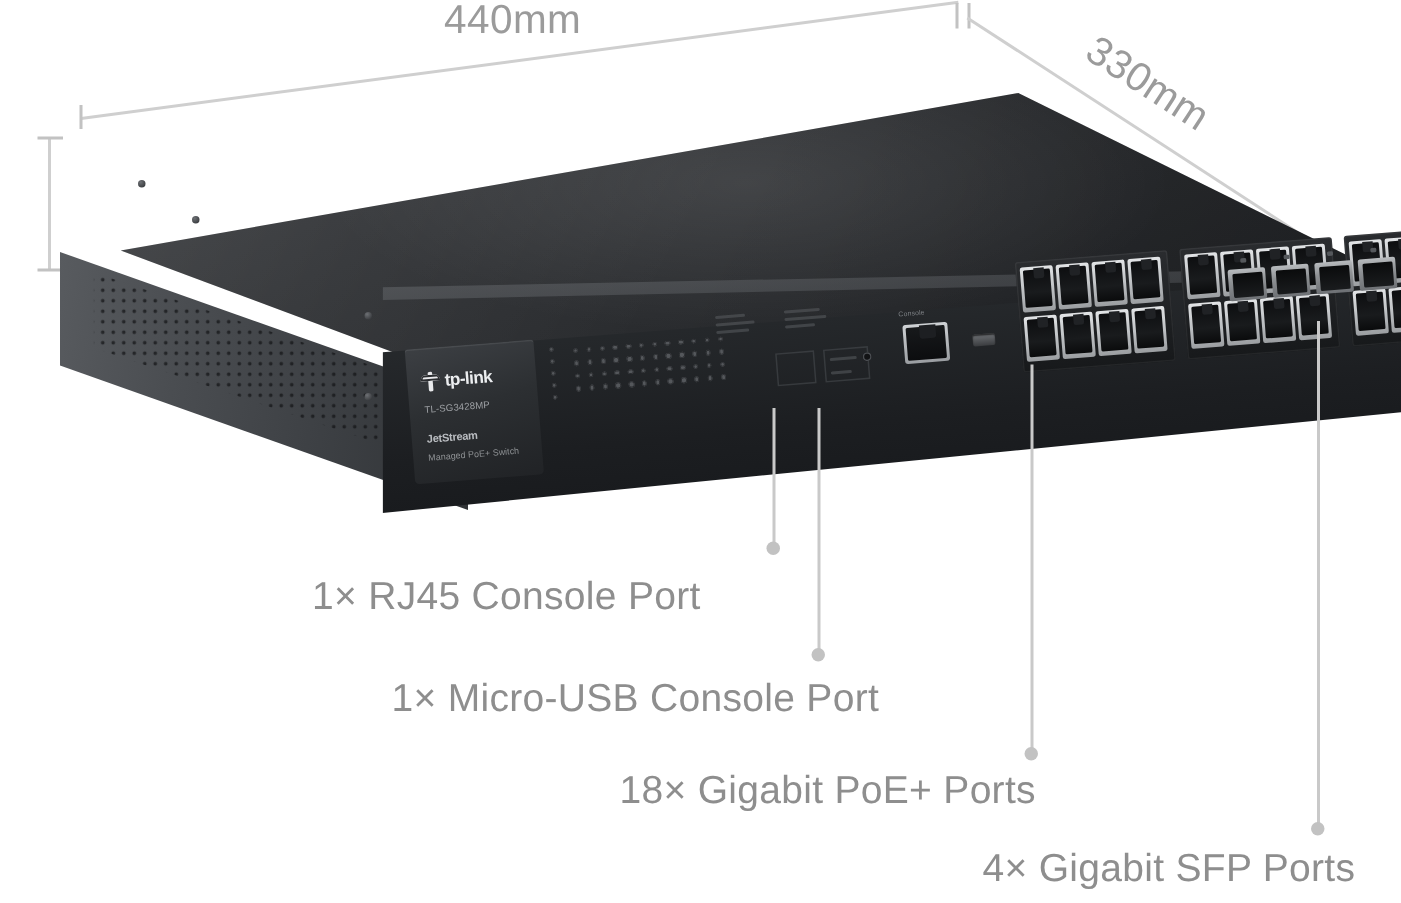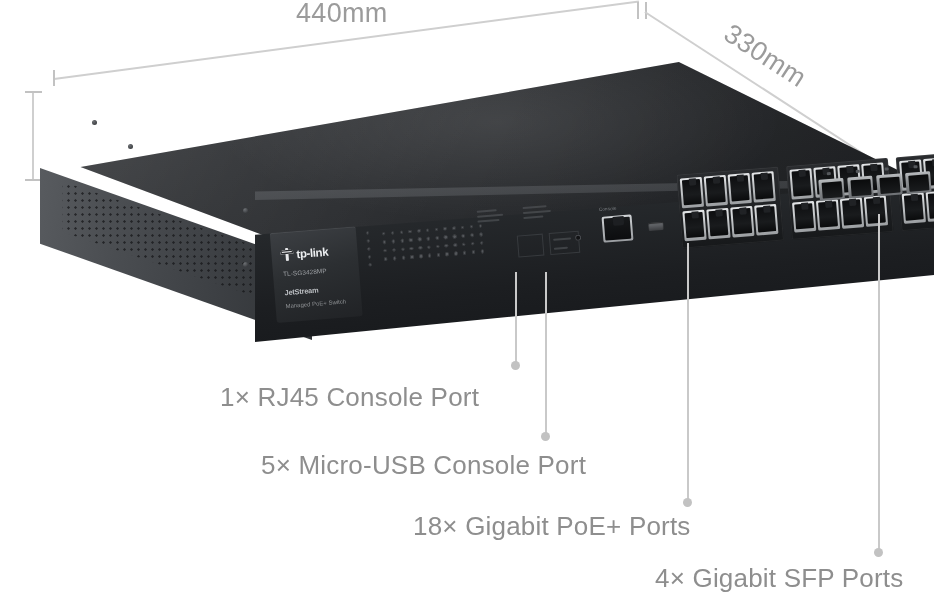--- a/index.html
+++ b/index.html
@@ -455,27 +455,27 @@
       <div class="sfp-led" style="left:38px; top:-3px;"></div>
       <div class="sfp-led" style="left:67px; top:-3px;"></div>
       <div class="sfp-led" style="left:96px; top:-3px;"></div>
     </div>
 
   </div>
 
   <div>
     <div class="leader" style="left:515px; top:272px; height:92px;"></div>
     <div class="leader-dot" style="left:511px; top:361px;"></div>
-    <div class="callout-label" style="left:220px; top:382px;">1× RJ45 Console Port</div>
+    <div class="callout-label" style="left:208px; top:382px;">1× RJ45 Console Port</div>
   </div>
 
   <div>
     <div class="leader" style="left:545px; top:272px; height:163px;"></div>
     <div class="leader-dot" style="left:541px; top:432px;"></div>
-    <div class="callout-label" style="left:261px; top:450px;">5× Micro-USB Console Port</div>
+    <div class="callout-label" style="left:261px; top:450px;">1× Micro-USB Console Port</div>
   </div>
 
   <div>
     <div class="leader" style="left:687px; top:243px; height:258px;"></div>
     <div class="leader-dot" style="left:683px; top:498px;"></div>
     <div class="callout-label" style="left:413px; top:511px;">18× Gigabit PoE+ Ports</div>
   </div>
 
   <div>
     <div class="leader" style="left:878px; top:214px; height:336px;"></div>

